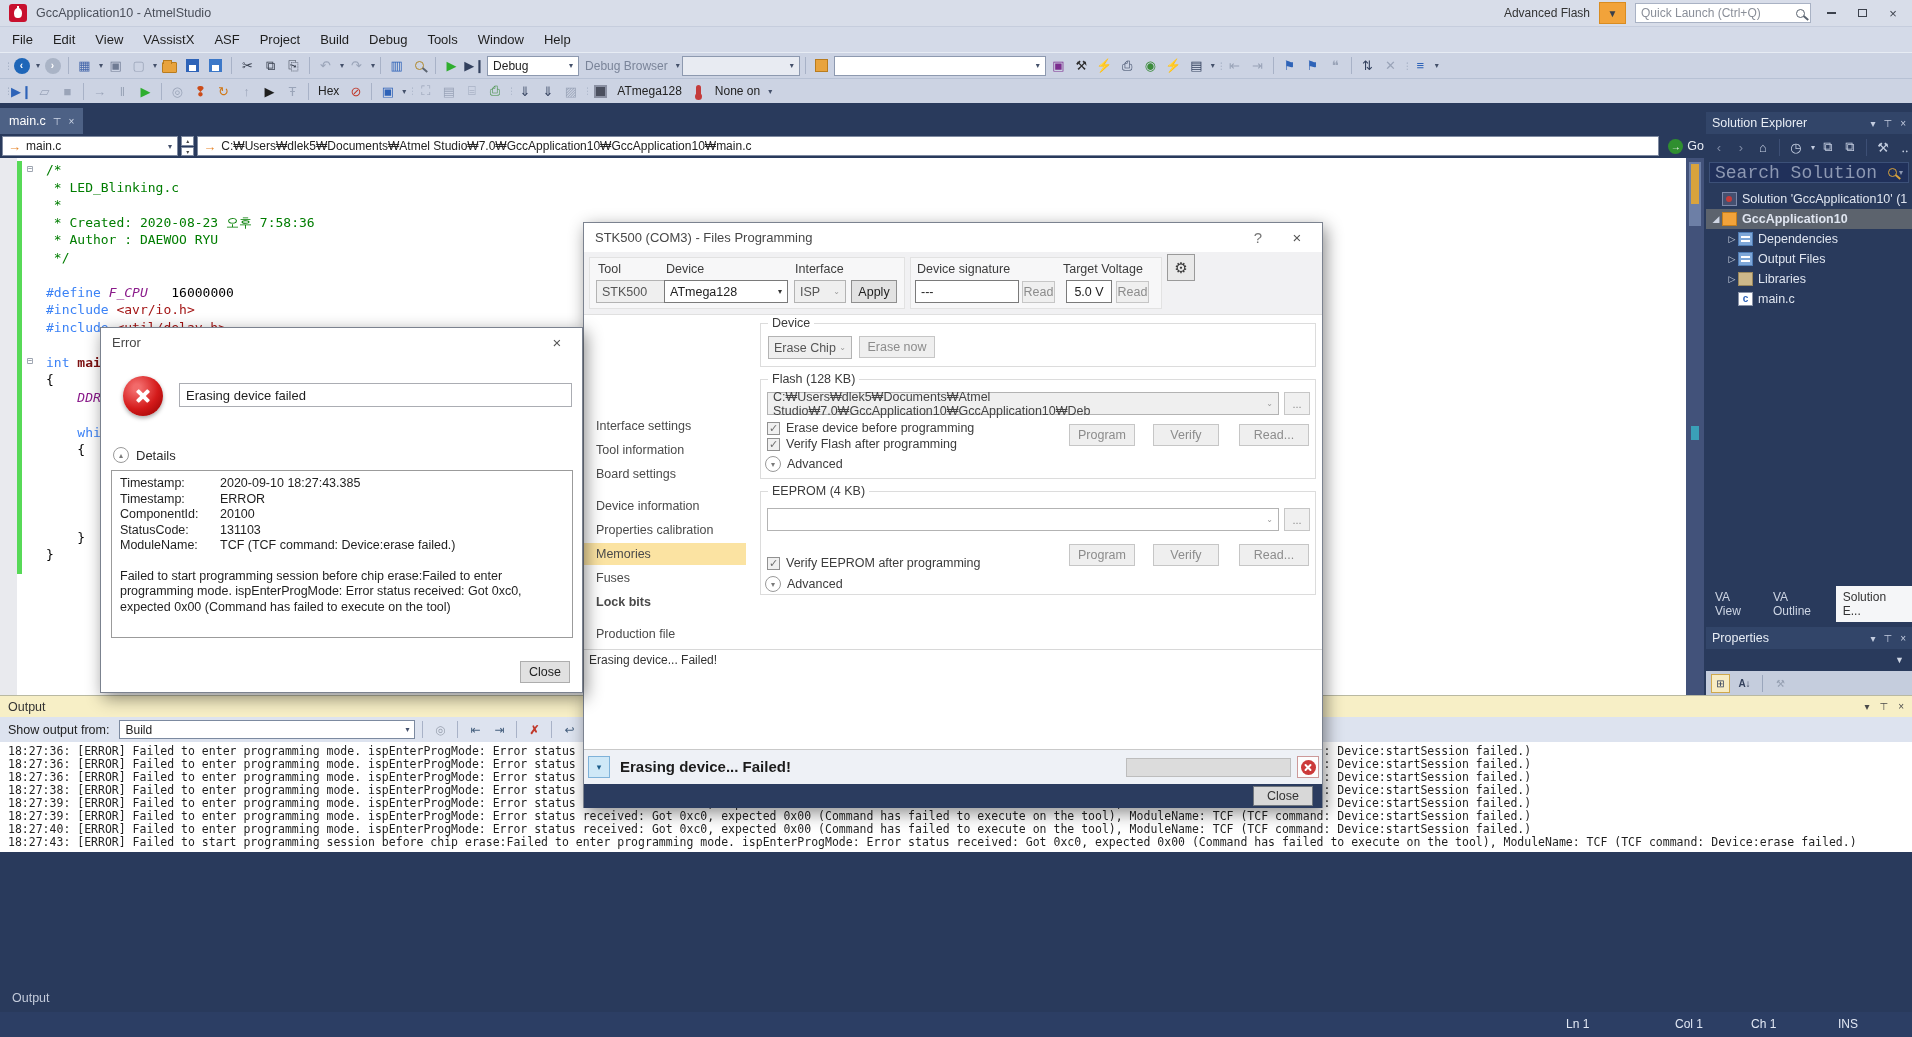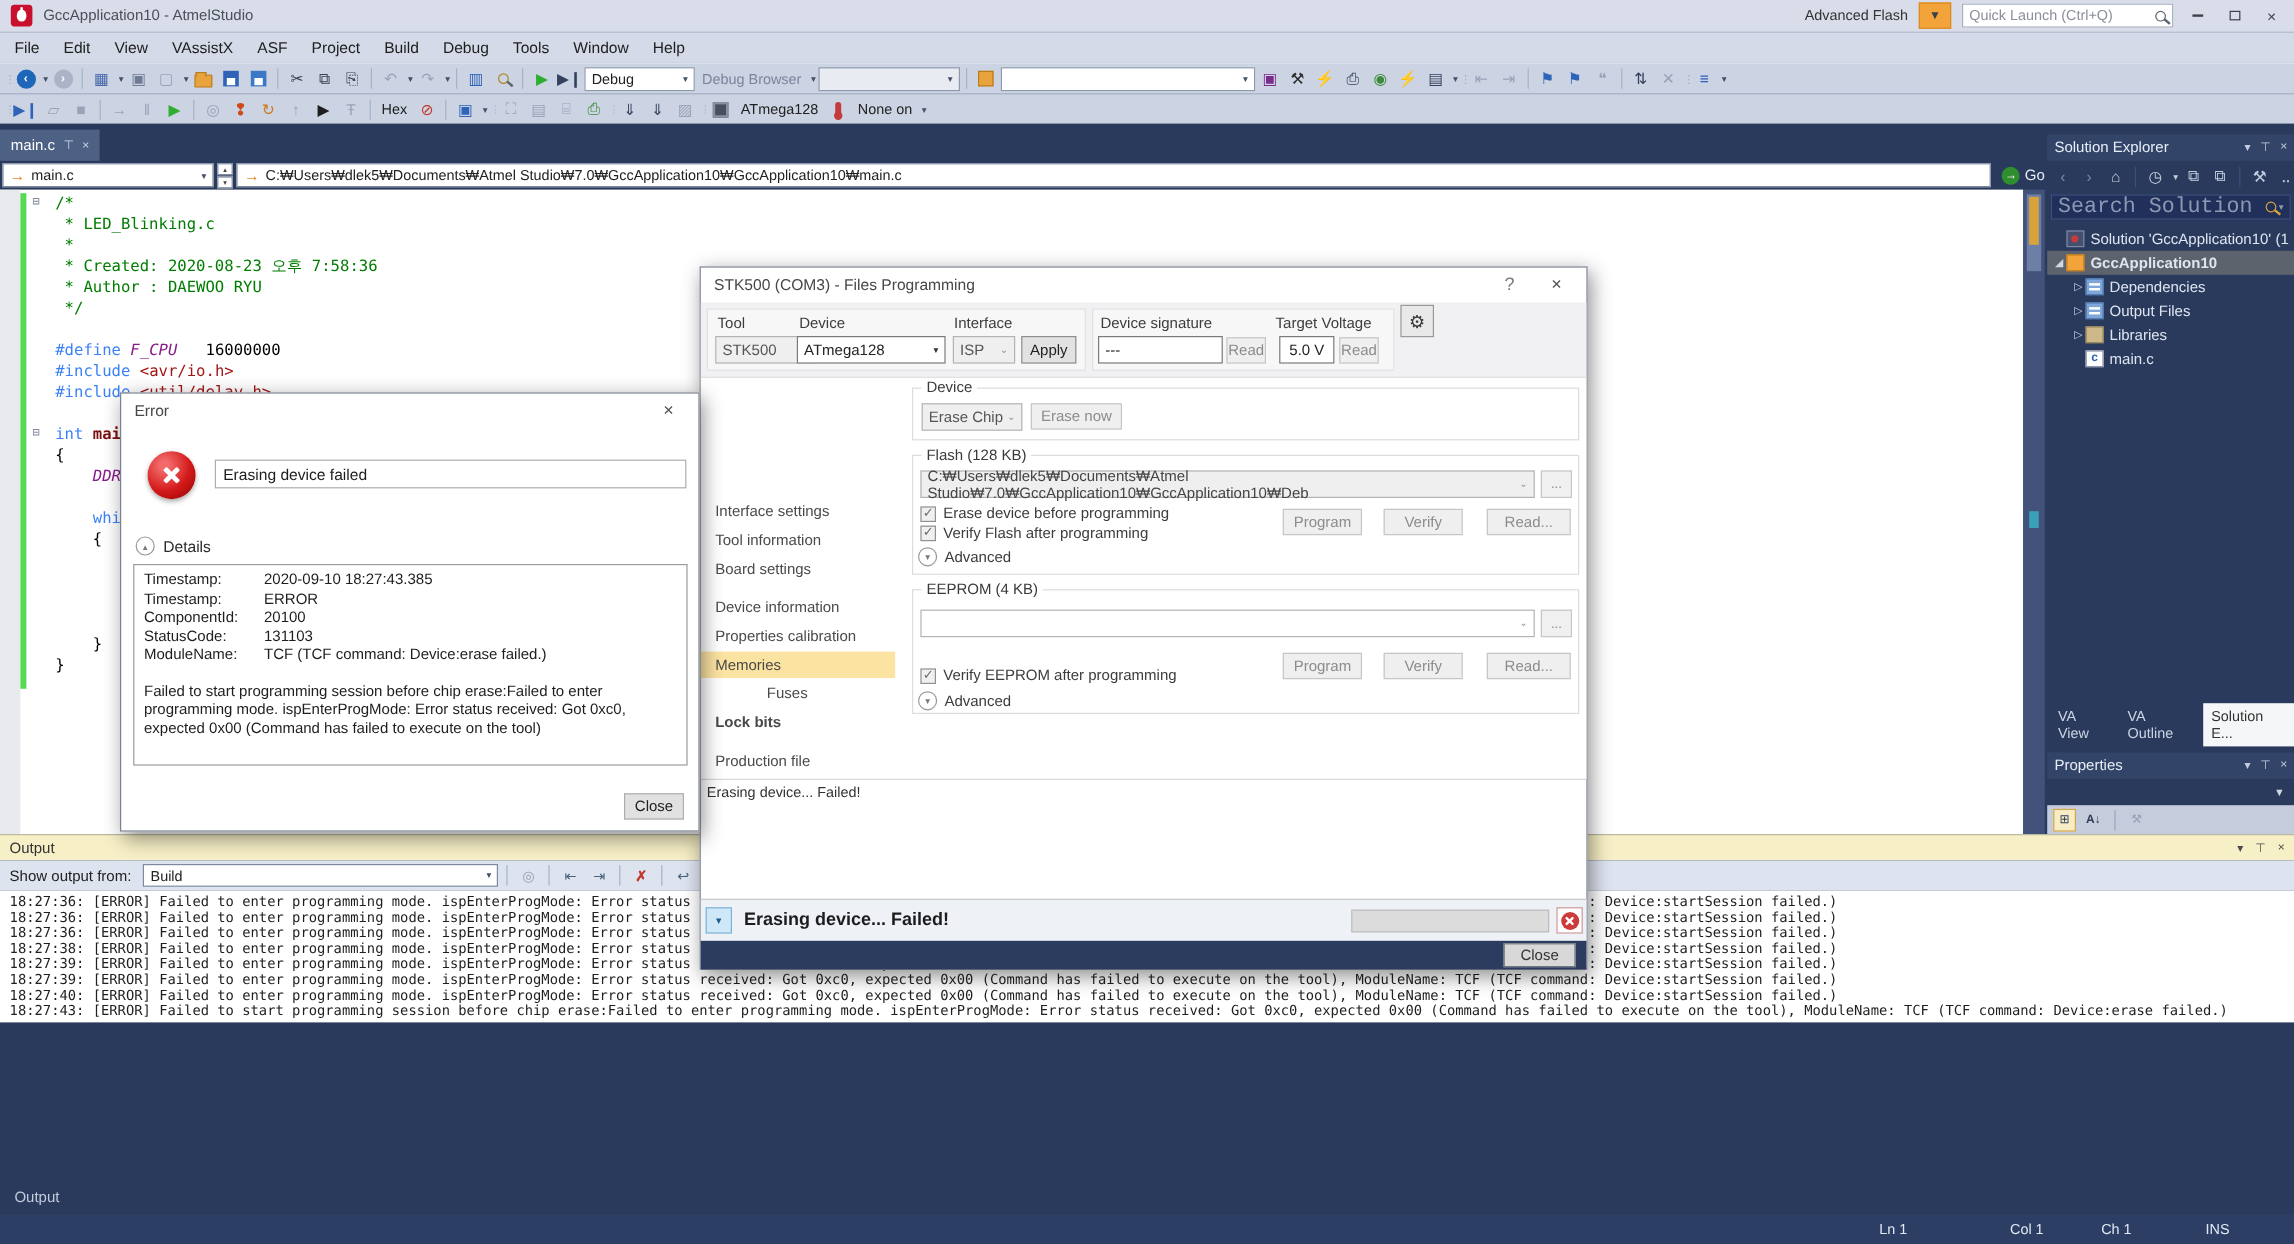--- a/index.html
+++ b/index.html
@@ -528,21 +528,21 @@
     <span class="gear-btn" style="left:583px;top:2px">⚙</span>
   </div>
   <div class="dp-body">
     <div id="dp-sidebar">
         <div class="dp-side-item" style="top: 100px;">Interface settings</div>
         <div class="dp-side-item" style="top: 124px;">Tool information</div>
         <div class="dp-side-item" style="top: 148px;">Board settings</div>
         <div class="dp-side-item" style="top: 180px;">Device information</div>
         <div class="dp-side-item" style="top: 204px;">Properties calibration</div>
         <div class="dp-side-item sel" style="top: 228px;">Memories</div>
-        <div class="dp-side-item" style="top: 252px; margin-left: 43px;">Fuses</div>
+        <div class="dp-side-item" style="top: 252px;">Fuses</div>
         <div class="dp-side-item" style="top: 276px; font-weight: bold;">Lock bits</div>
         <div class="dp-side-item" style="top: 308px;">Production file</div>
       </div>
     <div class="groupbox" style="left:176px;top:8px;width:556px;height:44px">
       <span class="glabel">Device</span>
       <span class="dcombo dis" style="left:7px;top:12px;width:84px">
           <span>Erase Chip</span>
           <span class="caret">⌄</span>
         </span>
       <span class="dbtn" style="left:98px;top:12px;width:76px">Erase now</span>

